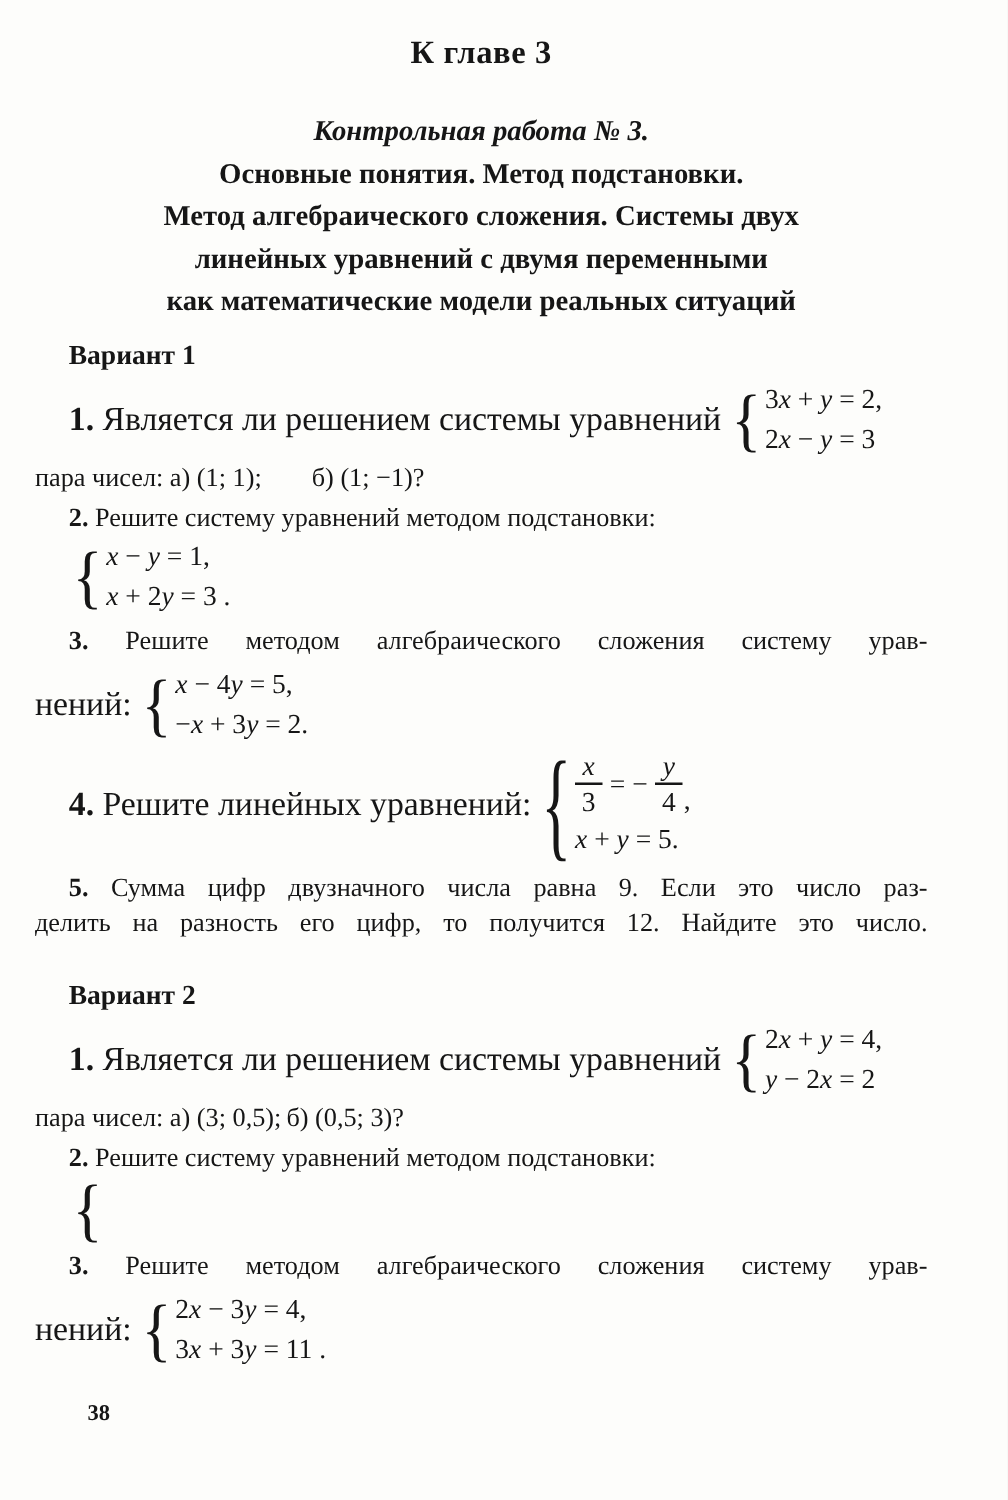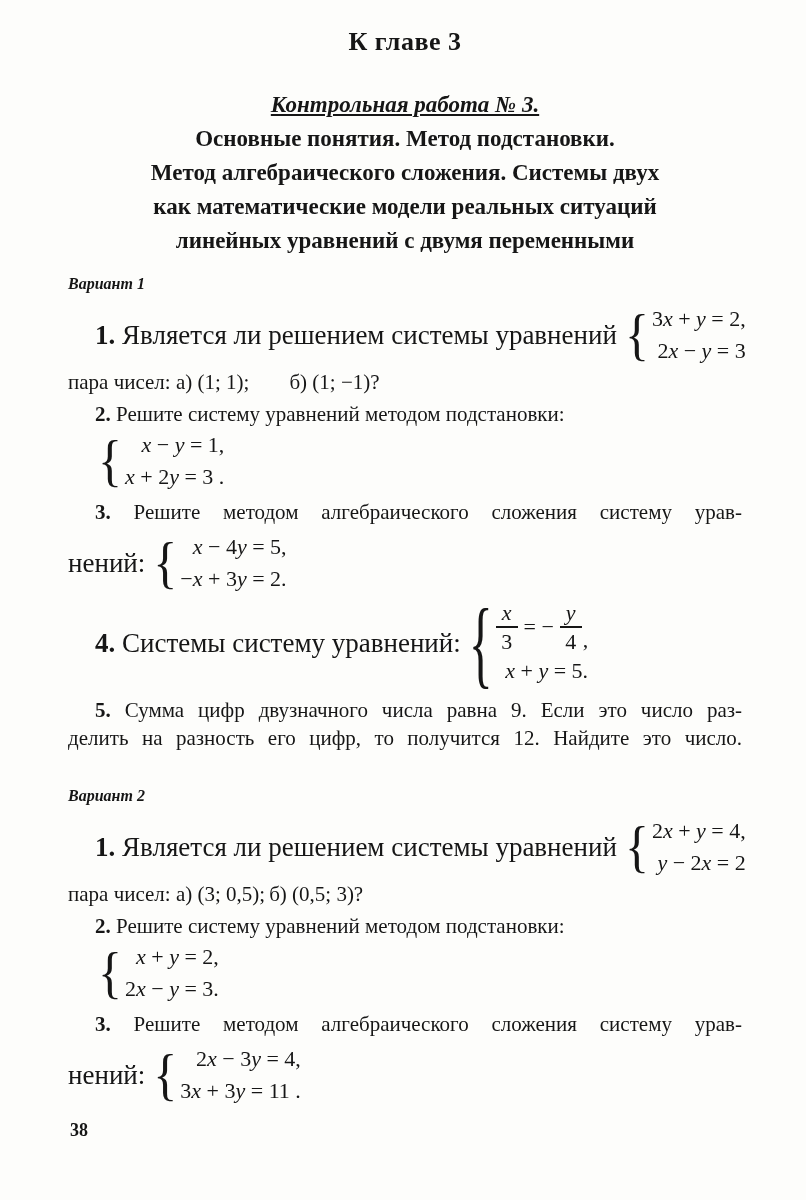--- a/index.html
+++ b/index.html
@@ -2,47 +2,47 @@
 <html><head>
 <meta charset="utf-8">
 <style>
   * { margin:0; padding:0; box-sizing:border-box; }
   html,body { width:806px; height:1200px; }
   body { background:#e9e9e6; font-family:"Liberation Serif", serif; }
   .page {
     position:relative; width:806px; height:1200px;
     background:#fdfdfb; color:#161616; overflow:hidden;
   }
-  .content { padding:26px 64px 0 68px; }
+  .content { padding:26px 64px 0 28px; }
 
   .chapter { text-align:center; font-size:26px; line-height:32px; font-weight:700; letter-spacing:.5px; }
 
   .title-block { margin-top:30px; text-align:center; font-weight:700; font-size:23px; line-height:34px; }
-  .t-italic { font-style:italic;text-decoration:underline; }
+  .t-italic { font-style:italic; }
 
-  .variant-heading { margin-top:12px; font-size:16px; line-height:28px; font-weight:700; font-style:italic; }
+  .variant-heading { margin-top:12px; margin-left:27px; font-size:22px; line-height:28px; font-weight:700; }
   .vh2 { margin-top:30px; }
 
   .line { font-size:21px; line-height:28px; }
   .indent { text-indent:27px; }
   .pnum { font-weight:700; }
   .mt2 { margin-top:2px; } .mt4 { margin-top:4px; } .mt6 { margin-top:6px; } .mt10 { margin-top:10px; }
 
   .jline { text-align:justify; text-align-last:justify; }
 
   .prob-row { display:flex; align-items:center; margin-top:6px; }
   .prob-row .prob-text { flex:0 0 auto; font-size:27px; line-height:28px; }
 
   .system { display:inline-flex; align-items:center; margin-left:8px; }
   .sys-standalone { margin:2px 0 2px 30px; }
   .brace { display:inline-block; font-weight:400; line-height:1; transform-origin:center; margin-right:3px; }
   .b2 { font-size:50px; transform:scaleY(1.12); }
   .bfrac { font-size:50px; transform:scaleY(1.95); }
   .eqs { display:inline-flex; flex-direction:column; gap:2px; }
-  .eq { font-size:22px; line-height:30px; white-space:pre;text-align:right; }
+  .eq { font-size:22px; line-height:30px; white-space:pre; }
   .eq i { font-style:italic; }
 
   .frac-line { display:inline-flex; align-items:center; line-height:normal; }
   .frac { display:inline-flex; flex-direction:column; align-items:center; font-size:22px; line-height:25px; }
   .frac .num { border-bottom:2px solid currentColor; padding:0 6px 1px; }
   .frac .den { padding-top:1px; }
   .rel { margin:0 6px; white-space:pre; }
   .fcomma { position:relative; top:13px; margin-left:1px; }
 
   .gap40 { margin-left:40px; }
@@ -55,22 +55,22 @@
 
 <div class="page">
   <div class="content">
 
     <h1 class="chapter">К главе 3</h1>
 
     <div class="title-block">
       <div class="t-italic">Контрольная работа № 3.</div>
       <div>Основные понятия. Метод подстановки.</div>
       <div>Метод алгебраического сложения. Системы двух</div>
+      <div>линейных уравнений с двумя переменными</div>
       <div>как математические модели реальных ситуаций</div>
-      <div>линейных уравнений с двумя переменными</div>
     </div>
 
     
     <div class="variant-heading">Вариант 1</div>
 
     <div class="prob-row">
       <div class="prob-text indent"><b class="pnum">1.</b> <span>Является ли решением системы уравнений</span></div>
       <div class="system">
         <span class="brace b2">{</span>
         <span class="eqs">
@@ -96,21 +96,21 @@
       <div class="system">
         <span class="brace b2">{</span>
         <span class="eqs">
           <span class="eq"><i>x</i> − 4<i>y</i> = 5,</span>
           <span class="eq">−<i>x</i> + 3<i>y</i> = 2.</span>
         </span>
       </div>
     </div>
 
     <div class="prob-row mt6">
-      <div class="prob-text indent"><b class="pnum">4.</b> <span>Системы систему уравнений:</span></div>
+      <div class="prob-text indent"><b class="pnum">4.</b> <span>Решите линейных уравнений:</span></div>
       <div class="system">
         <span class="brace bfrac">{</span>
         <span class="eqs">
           <span class="eq frac-line">
             <span class="frac"><span class="num"><i>x</i></span><span class="den">3</span></span>
             <span class="rel">= −</span>
             <span class="frac"><span class="num"><i>y</i></span><span class="den">4</span></span>
             <span class="fcomma">,</span>
           </span>
           <span class="eq"><i>x</i> + <i>y</i> = 5.</span>
@@ -132,24 +132,20 @@
           <span class="eq">2<i>x</i> + <i>y</i> = 4,</span>
           <span class="eq"><i>y</i> − 2<i>x</i> = 2</span>
         </span>
       </div>
     </div>
     <div class="line mt2"><span>пара чисел: а) (3; 0,5);</span><span class="gap22">б) (0,5; 3)?</span></div>
 
     <div class="line indent mt4"><b class="pnum">2.</b> <span>Решите систему уравнений методом подстановки:</span></div>
     <div class="system sys-standalone">
       <span class="brace b2">{</span>
-      <span class="eqs">
-        <span class="eq"><i>x</i> + <i>y</i> = 2,</span>
-        <span class="eq">2<i>x</i> − <i>y</i> = 3.</span>
-      </span>
     </div>
 
     <div class="line indent jline mt4"><b class="pnum">3.</b> <span>Решите методом алгебраического сложения систему урав-</span></div>
     <div class="prob-row mt2">
       <div class="prob-text">нений:</div>
       <div class="system">
         <span class="brace b2">{</span>
         <span class="eqs">
           <span class="eq">2<i>x</i> − 3<i>y</i> = 4,</span>
           <span class="eq">3<i>x</i> + 3<i>y</i> = 11 .</span>

